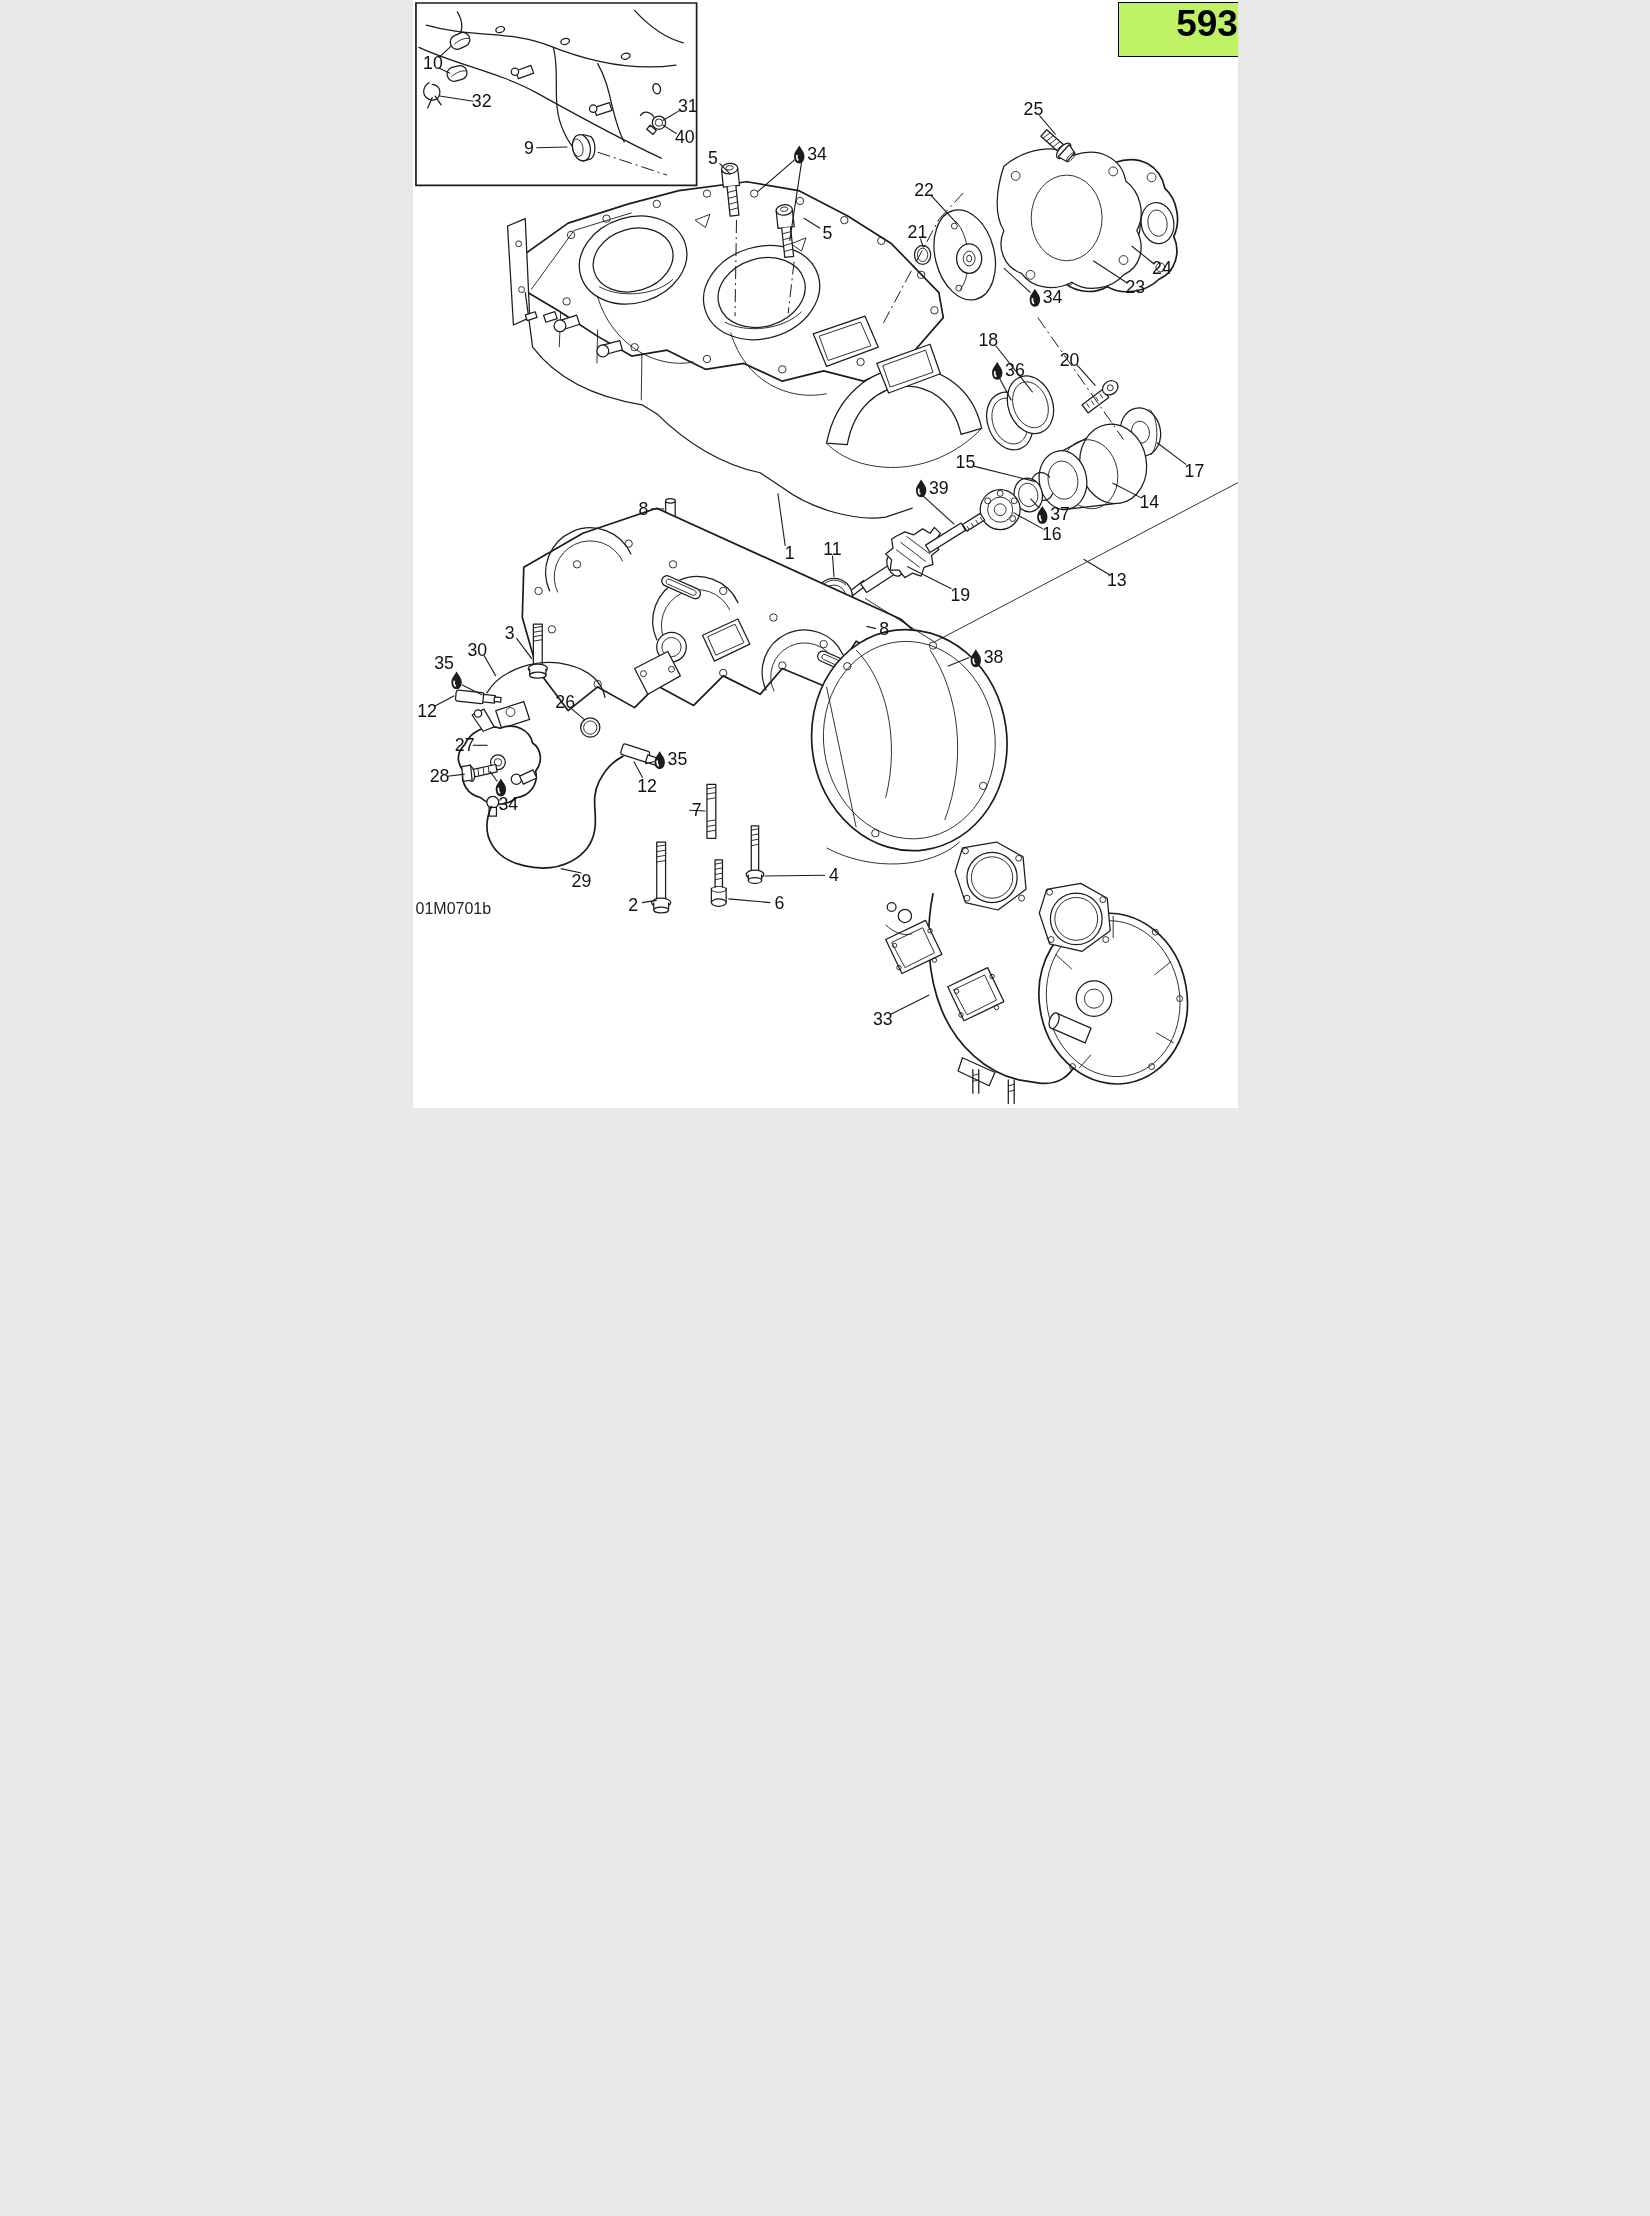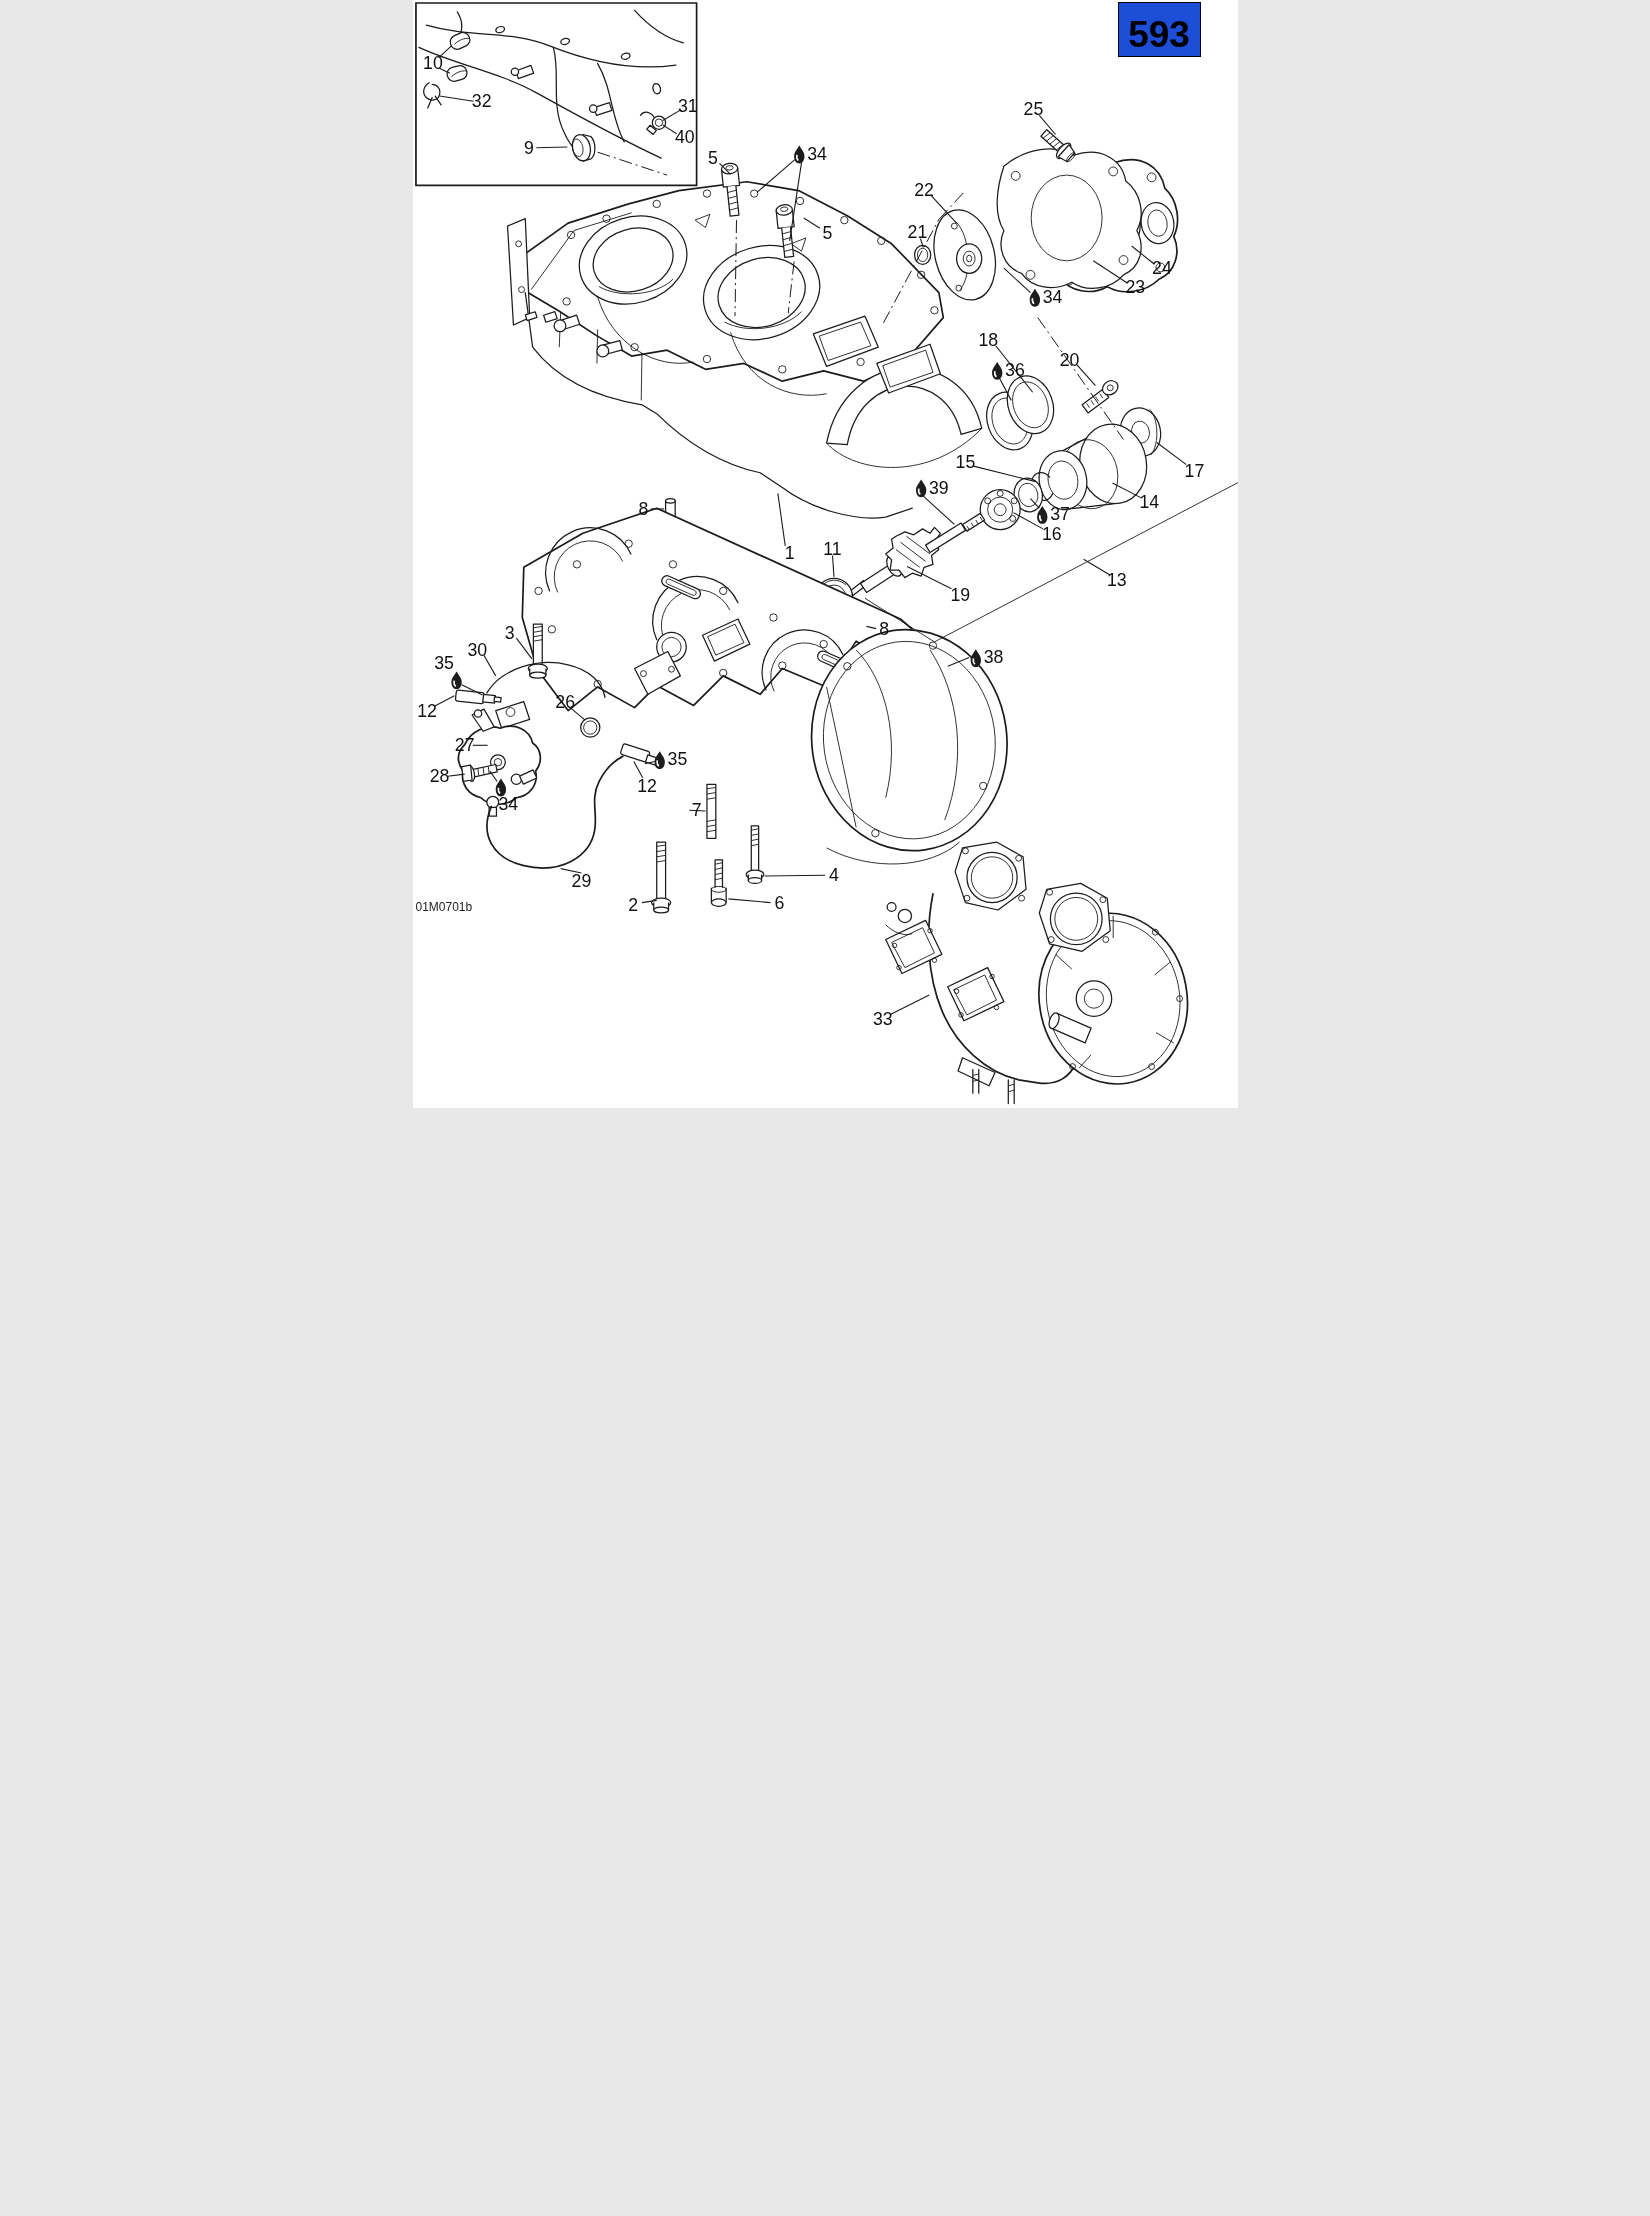--- a/index.html
+++ b/index.html
@@ -10,23 +10,23 @@
   .ln{fill:none;stroke:#1c1c1c;stroke-width:1.25;stroke-linecap:round;stroke-linejoin:round;}
   .ln2{fill:none;stroke:#1c1c1c;stroke-width:1.7;stroke-linecap:round;stroke-linejoin:round;}
   .fw{fill:#ffffff;stroke:#1c1c1c;stroke-width:1.25;stroke-linejoin:round;}
   .fw2{fill:#ffffff;stroke:#1c1c1c;stroke-width:1.7;stroke-linejoin:round;}
   .thin{fill:none;stroke:#1c1c1c;stroke-width:0.9;}
   .leader{fill:none;stroke:#1c1c1c;stroke-width:1.1;}
   .dashdot{fill:none;stroke:#1c1c1c;stroke-width:1;stroke-dasharray:13 4 2 4;}
   .callout{font-family:"Liberation Sans",sans-serif;font-size:24px;fill:#111;
            text-anchor:middle;dominant-baseline:central;}
   .badge{position:absolute;left:705px;top:1.5px;width:81px;height:53px;border:1.5px solid #000;
-         display:flex;align-items:flex-end;justify-content:center;background:#1d4ed8;
-         font-size:37px;font-weight:bold;color:#000;}
-  .code{position:absolute;left:3px;top:900px;font-size:12px;color:#222;}
+         display:flex;align-items:flex-start;justify-content:center;background:#bef264;
+         font-size:37px;font-weight:bold;color:#000;padding-left:48px;}
+  .code{position:absolute;left:3px;top:900px;font-size:16px;color:#222;}
 </style>
 </head>
 <body>
 
 <div class="page">
 
   <svg width="825" height="1108" viewBox="0 0 1117 1500">
 
     <g>
       <rect x="4" y="4" width="380" height="247" fill="#fff" stroke="#1c1c1c" stroke-width="1.7"></rect>

